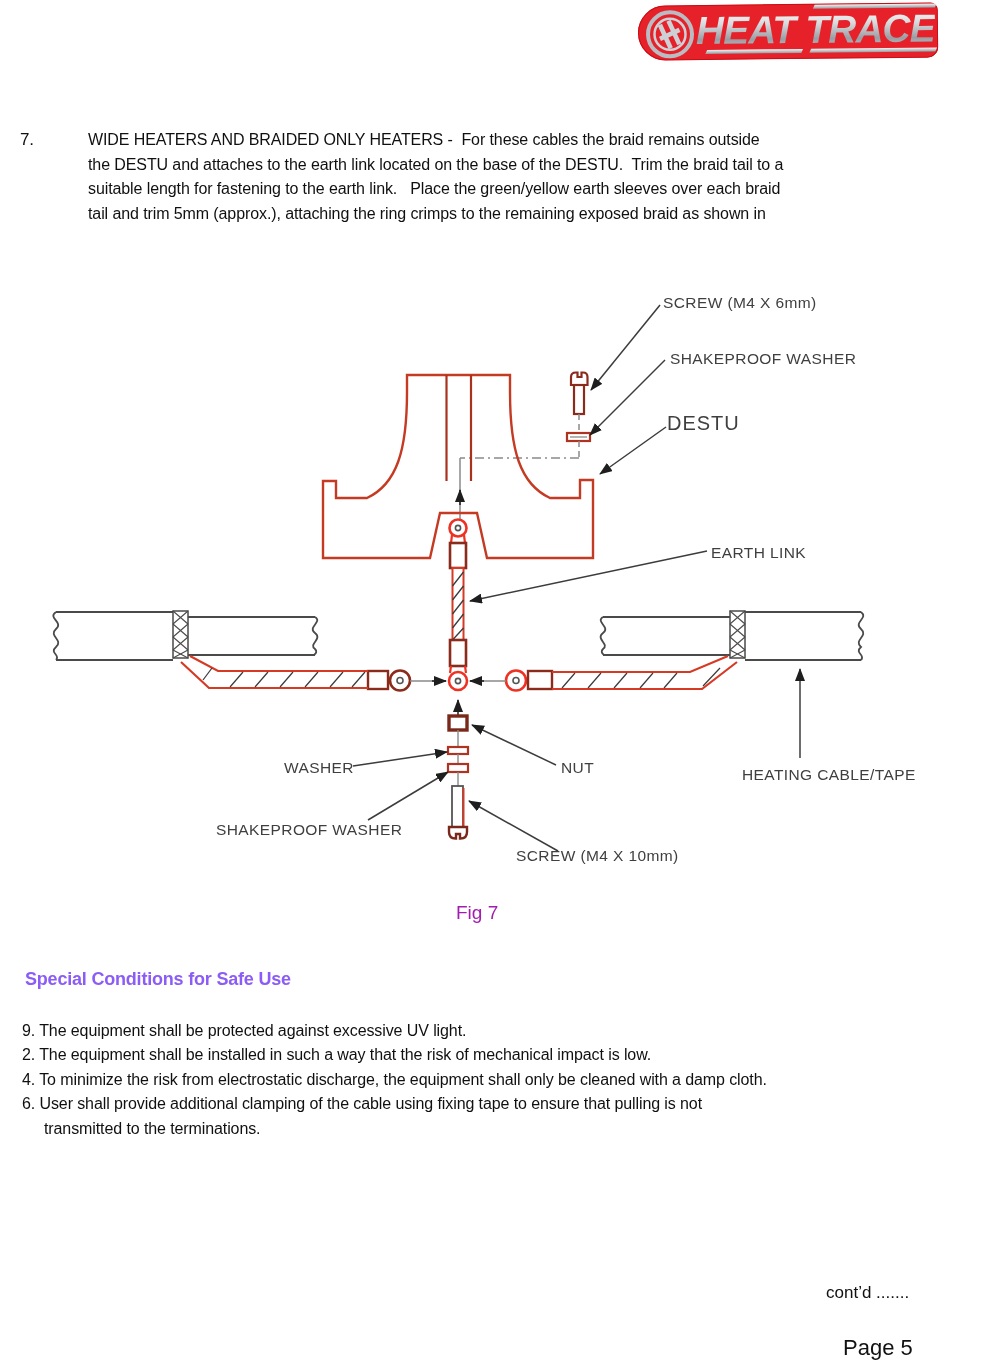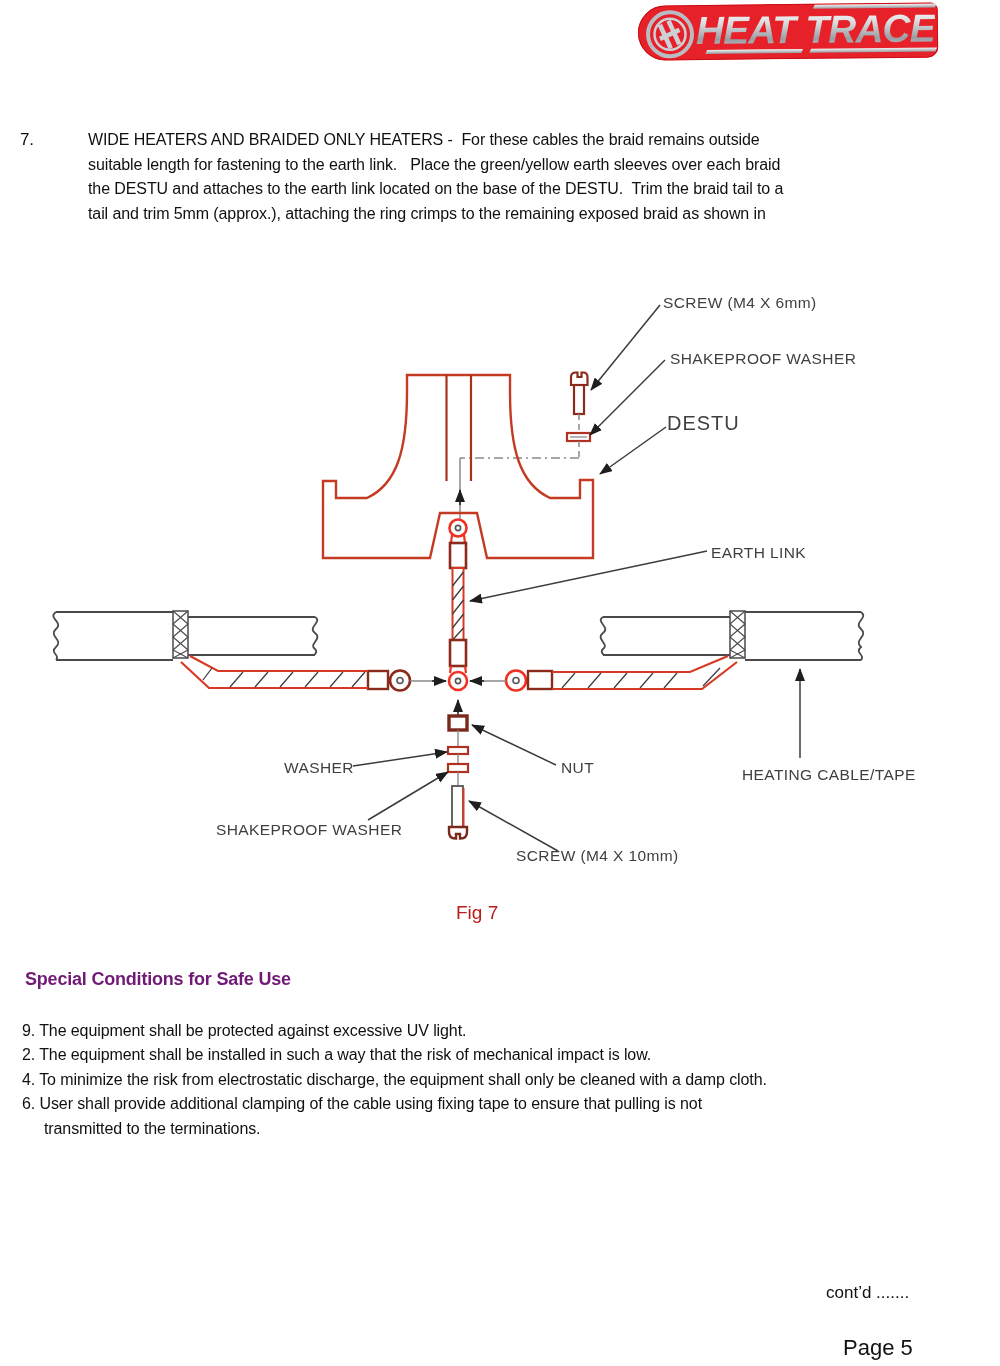--- a/index.html
+++ b/index.html
@@ -18,21 +18,21 @@
     background:linear-gradient(180deg,#ffffff 0%,#d9dadd 35%,#9a9da3 70%,#c9cbcf 100%);
     -webkit-background-clip:text;background-clip:text;color:transparent;}
   .logo-bar{position:absolute;height:4px;background:linear-gradient(180deg,#f2f2f3,#97999e);transform:skewX(-25deg);}
   .bar-heat{left:70px;top:47px;width:96px;}
   .bar-trace-top{left:178px;top:3px;width:122px;}
   .bar-trace-bot{left:174px;top:47px;width:126px;}
   
   .doc-line{white-space:pre;font-size:16px;line-height:24.6px;letter-spacing:-0.1px;color:#101010;}
   .intro-num{left:20px;top:128px;font-size:17px;}
   .intro-block{left:88px;top:128px;}
-  .fig-caption{left:456px;top:902px;font-size:19px;color:#b91c1c;}
+  .fig-caption{left:456px;top:902px;font-size:19px;color:#a21caf;}
   .safe-heading{left:25px;top:969px;font-size:18px;font-weight:bold;letter-spacing:-0.2px;}
   .safe-list{left:22px;top:1019px;}
   .safe-list .doc-line{line-height:24.4px;}
   .safe-list .cont{padding-left:22px;}
   .footer-contd{left:826px;top:1283px;font-size:17px;}
   .footer-page{left:843px;top:1335px;font-size:22px;}
   
   svg.diagram{position:absolute;left:0;top:0;}
   .dlabel{font-family:"Liberation Sans",sans-serif;font-size:15.5px;fill:#3f3f3f;letter-spacing:0.4px;}
   .dlabel-big{font-size:20px;letter-spacing:1px;}
@@ -55,22 +55,22 @@
   </div>
   <div class="logo-text"><span>HEAT</span><span style="display:inline-block;width:10px"></span><span>TRACE</span></div>
   <div class="logo-bar bar-heat"></div>
   <div class="logo-bar bar-trace-top"></div>
   <div class="logo-bar bar-trace-bot"></div>
 </div>
 
 <div class="abs intro-num doc-line">7.</div>
 <div class="abs intro-block">
   <div class="doc-line">WIDE HEATERS AND BRAIDED ONLY HEATERS -  For these cables the braid remains outside</div>
+  <div class="doc-line">the DESTU and attaches to the earth link located on the base of the DESTU.  Trim the braid tail to a</div>
   <div class="doc-line">suitable length for fastening to the earth link.   Place the green/yellow earth sleeves over each braid</div>
-  <div class="doc-line">the DESTU and attaches to the earth link located on the base of the DESTU.  Trim the braid tail to a</div>
   <div class="doc-line">tail and trim 5mm (approx.), attaching the ring crimps to the remaining exposed braid as shown in</div>
 </div>
 
 <svg class="diagram" width="1000" height="1366" viewBox="0 0 1000 1366">
   <defs>
     <marker id="arw" markerWidth="14" markerHeight="10" refX="12" refY="5" orient="auto" markerUnits="userSpaceOnUse">
       <path d="M0,0 L13,5 L0,10 Z" fill="#1e1e1e"></path>
     </marker>
   </defs>
 
@@ -228,21 +228,21 @@
   <text class="dlabel" x="711" y="558">EARTH LINK</text>
   <text class="dlabel" x="284" y="773">WASHER</text>
   <text class="dlabel" x="561" y="773">NUT</text>
   <text class="dlabel" x="742" y="780">HEATING CABLE/TAPE</text>
   <text class="dlabel" x="216" y="835">SHAKEPROOF WASHER</text>
   <text class="dlabel" x="516" y="861">SCREW (M4 X 10mm)</text>
 </svg>
 
 <div class="abs fig-caption">Fig 7</div>
 
-<div class="abs safe-heading" style="color:#701a75;">Special Conditions for Safe Use</div>
+<div class="abs safe-heading" style="color:#8b5cf6;">Special Conditions for Safe Use</div>
 <div class="abs safe-list">
   <div class="doc-line">9. The equipment shall be protected against excessive UV light.</div>
   <div class="doc-line">2. The equipment shall be installed in such a way that the risk of mechanical impact is low.</div>
   <div class="doc-line">4. To minimize the risk from electrostatic discharge, the equipment shall only be cleaned with a damp cloth.</div>
   <div class="doc-line">6. User shall provide additional clamping of the cable using fixing tape to ensure that pulling is not</div>
   <div class="doc-line cont">transmitted to the terminations.</div>
 </div>
 
 <div class="abs footer-contd">cont’d .......</div>
 <div class="abs footer-page">Page 5</div>

